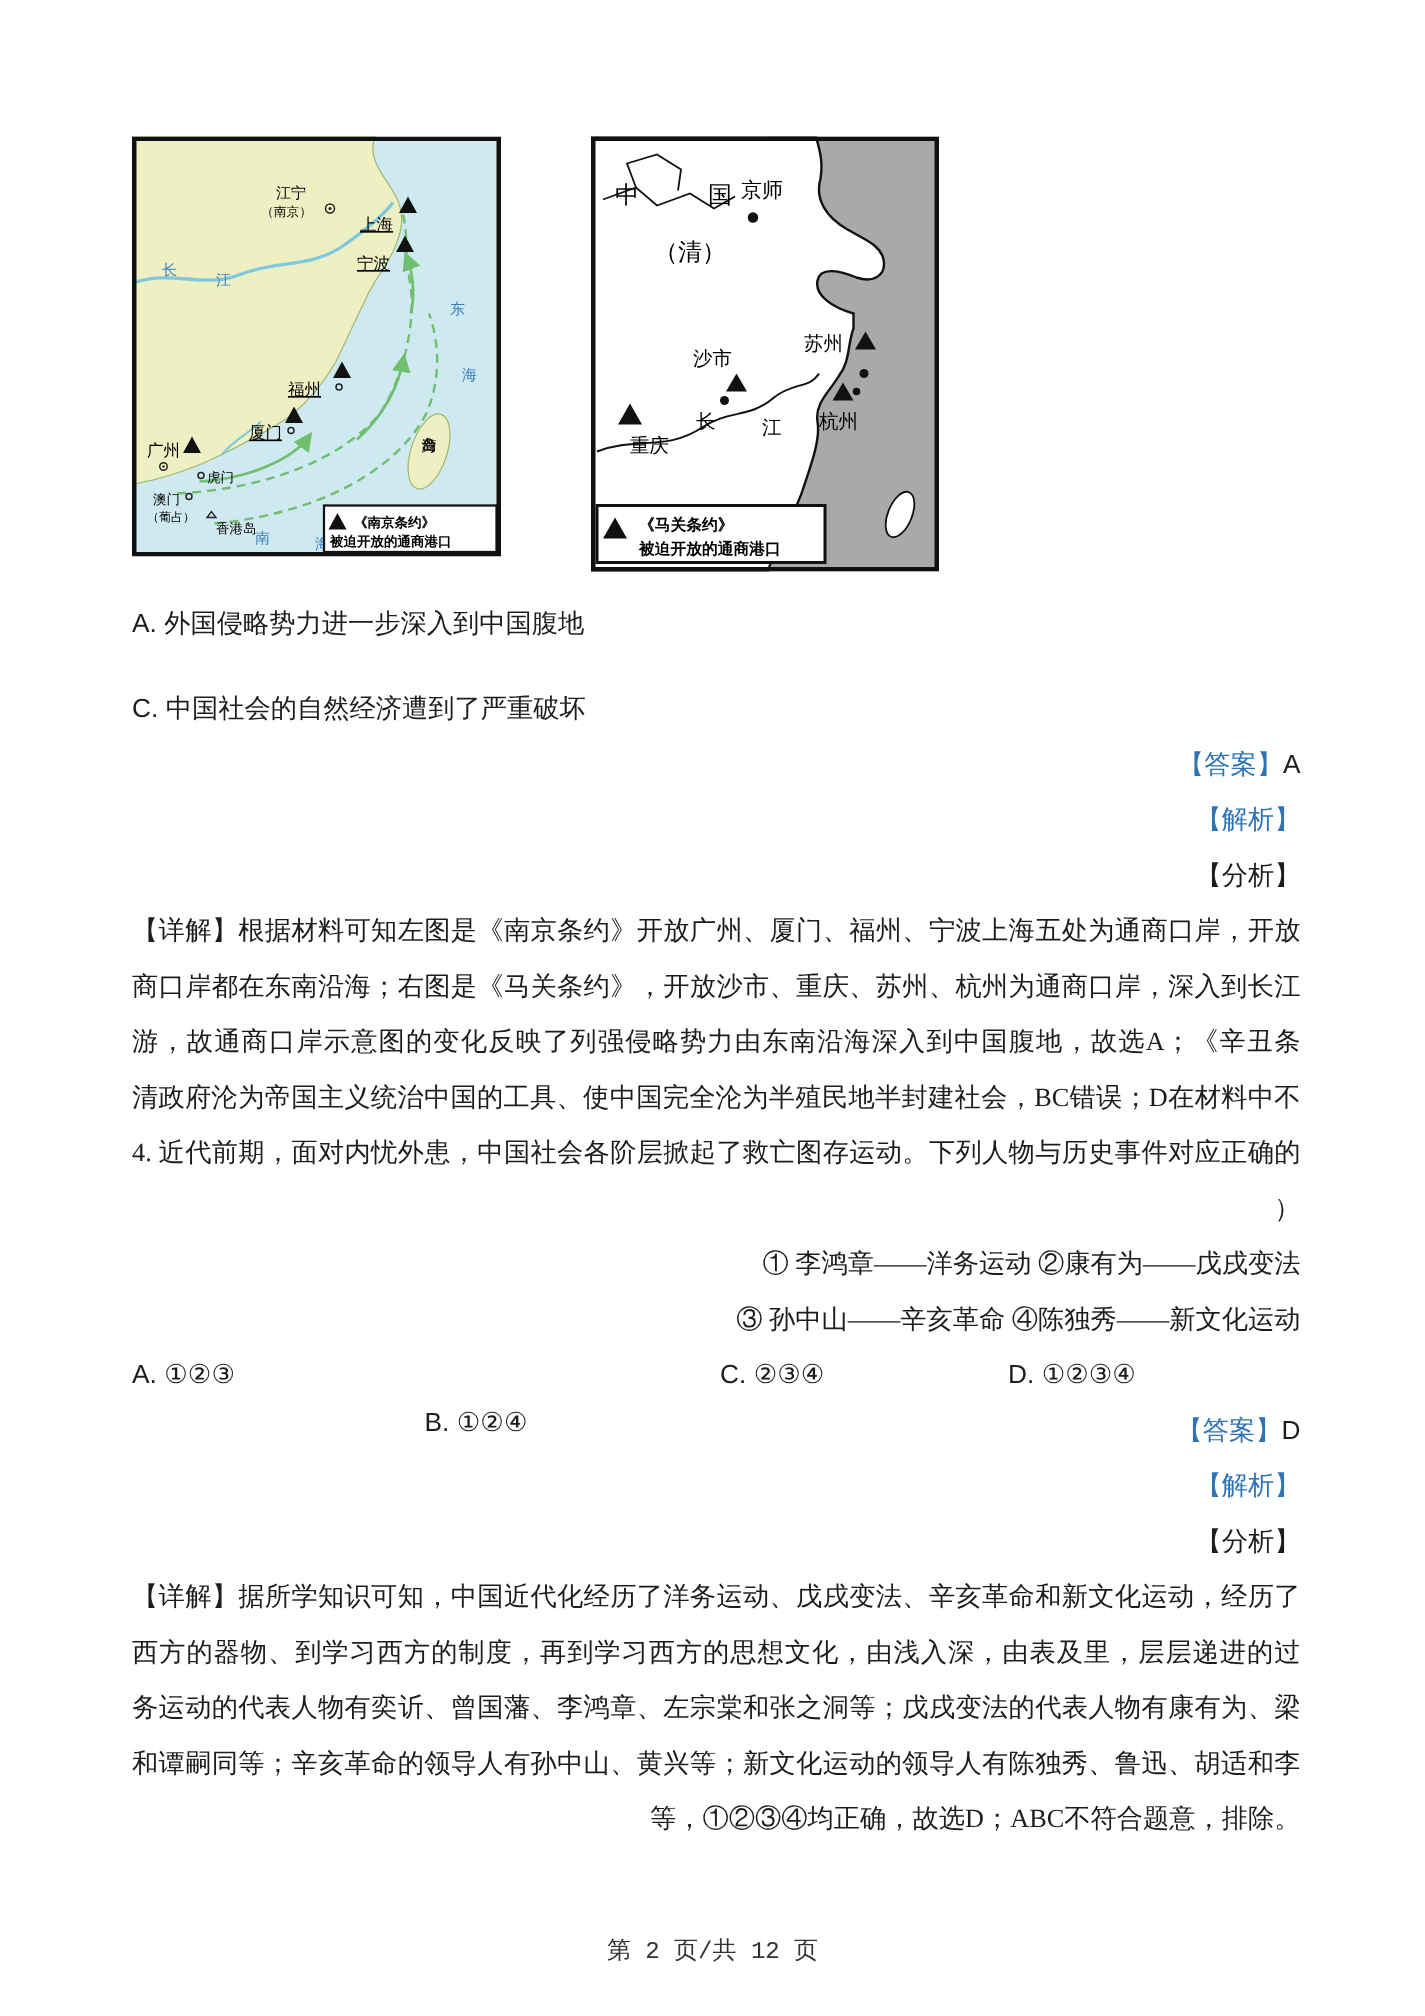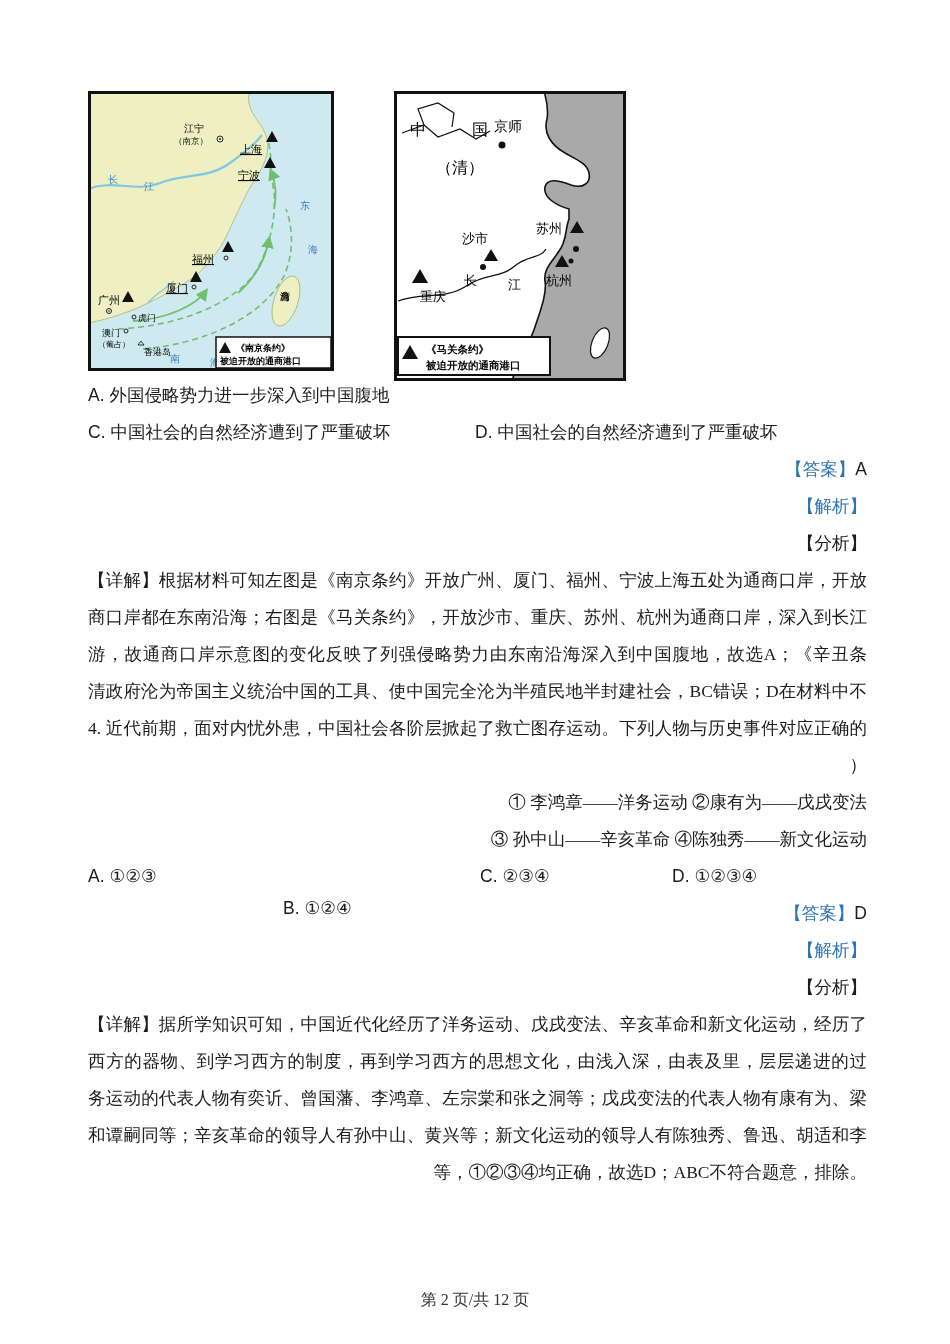--- a/index.html
+++ b/index.html
@@ -15,31 +15,31 @@
   .map-frame.right{left:306px;}
   .content{
     position:absolute;left:88px;top:377px;width:779px;
     font-size:17.5px;line-height:37px;
   }
   .line{height:37px;white-space:nowrap;text-align:right;}
   .jline{
     height:37px;text-align:justify;text-align-last:justify;
     text-justify:inter-character;white-space:normal;overflow:hidden;
   }
-  .opt-row2{display:flex;height:37px;}
+  .opt-row2{display:flex;height:37px;margin-top:20px;}
   .opt-row2 .cell{width:387px;}
   .opt-row4{display:flex;height:37px;}
   .opt-row4 .c1{width:195px;}
   .opt-row4 .c2{width:197px;margin-top:32px;}
   .opt-row4 .c3{width:192px;}
   .opt-key{margin-right:5px;}
   .blue{color:#2e74b5;}
   .footer{
     position:absolute;left:0;width:950px;top:1290px;text-align:center;
-    font-size:16px;color:#333;font-family:Liberation Serif, serif;
+    font-size:16px;color:#333;font-family:Liberation Mono, monospace;
   }
   svg text{font-family:"Liberation Serif","DejaVu Serif",serif;}
 </style>
 </head>
 <body>
 
 <div class="maps-row">
 
   <div class="map-frame left">
     <svg width="246" height="280" viewBox="0 0 246 280">
@@ -170,21 +170,20 @@
   </div>
 </div>
 
 <div class="content">
 
   <div class="opt-row2">
     <div class="cell"><span class="lat opt-key">A.</span><span>外国侵略势力进一步深入到中国腹地</span></div>
   </div>
   <div class="opt-row2">
     <div class="cell"><span class="lat opt-key">C.</span><span>中国社会的自然经济遭到了严重破坏</span></div>
-    <div class="cell"><span class="lat opt-key">D.</span><span>中国社会的自然经济遭到了严重破坏</span></div>
   </div>
 
   <div class="line"><span class="blue">【答案】</span><span class="lat">A</span></div>
   <div class="line blue"><span>【解析】</span></div>
   <div class="line"><span>【分析】</span></div>
 
   <div class="jline">【详解】根据材料可知左图是《南京条约》开放广州、厦门、福州、宁波上海五处为通商口岸，开放通</div>
   <div class="jline">商口岸都在东南沿海；右图是《马关条约》，开放沙市、重庆、苏州、杭州为通商口岸，深入到长江中下</div>
   <div class="jline">游，故通商口岸示意图的变化反映了列强侵略势力由东南沿海深入到中国腹地，故选A；《辛丑条约》使</div>
   <div class="jline">清政府沦为帝国主义统治中国的工具、使中国完全沦为半殖民地半封建社会，BC错误；D在材料中不能</div>

